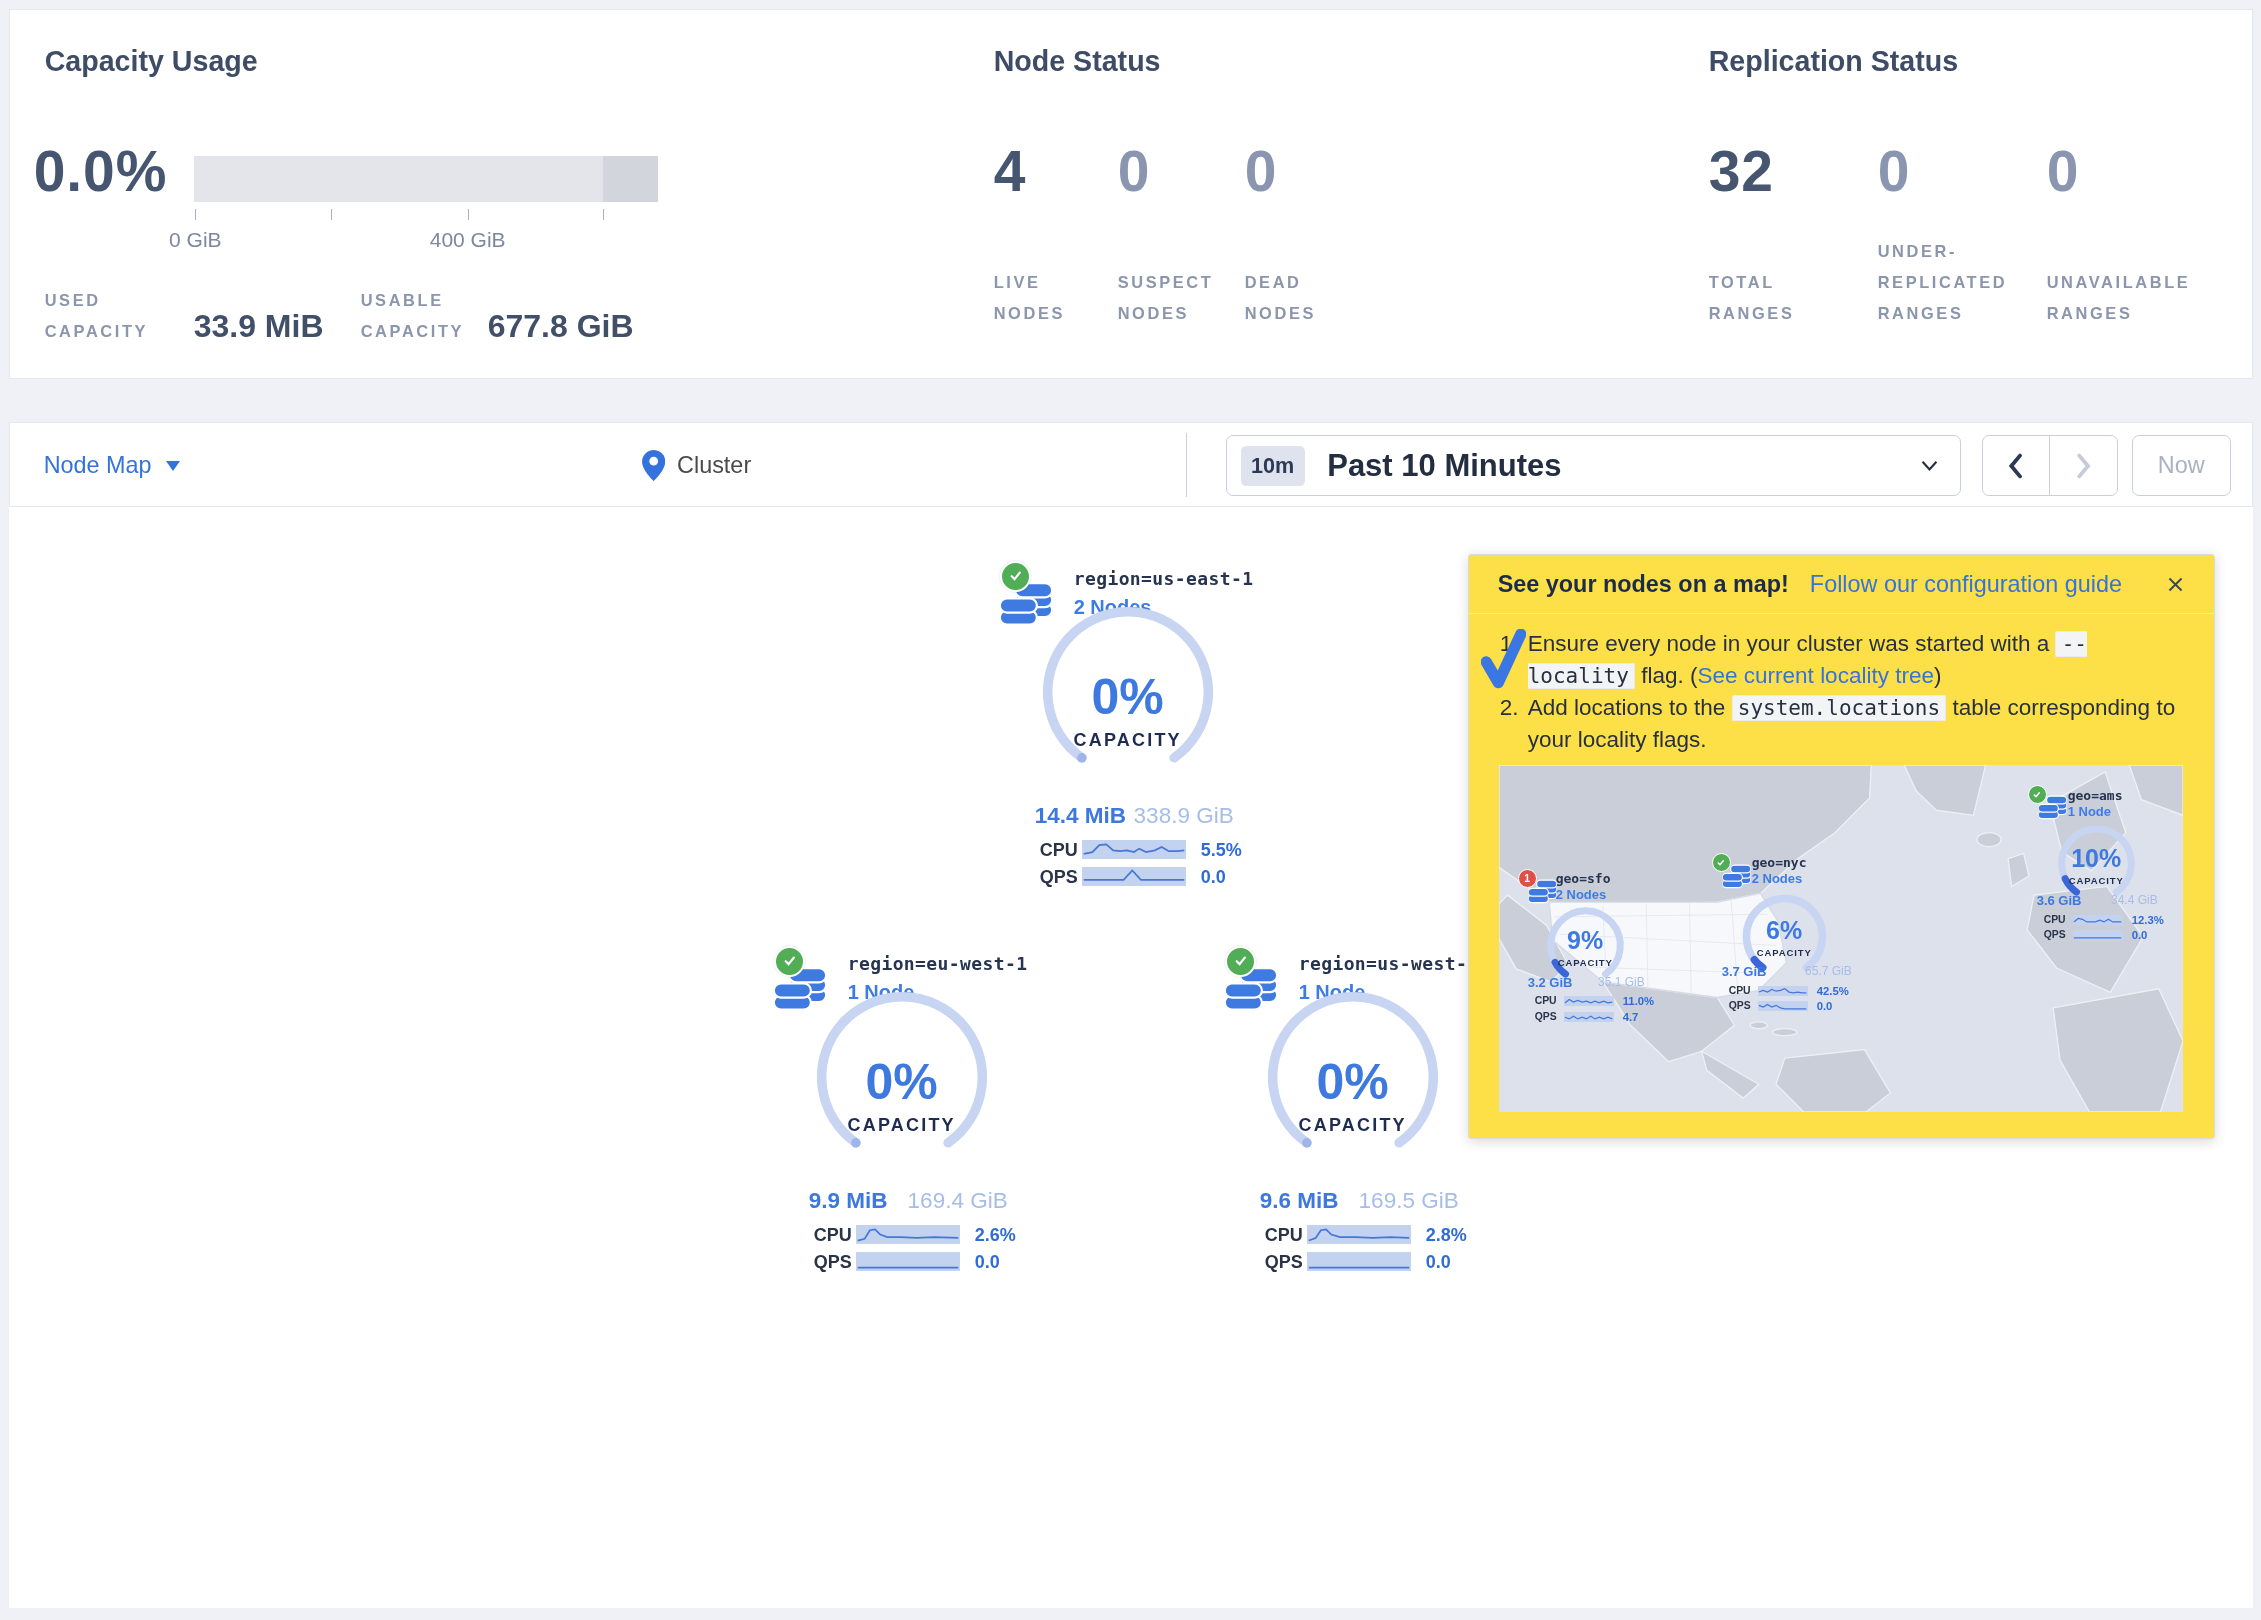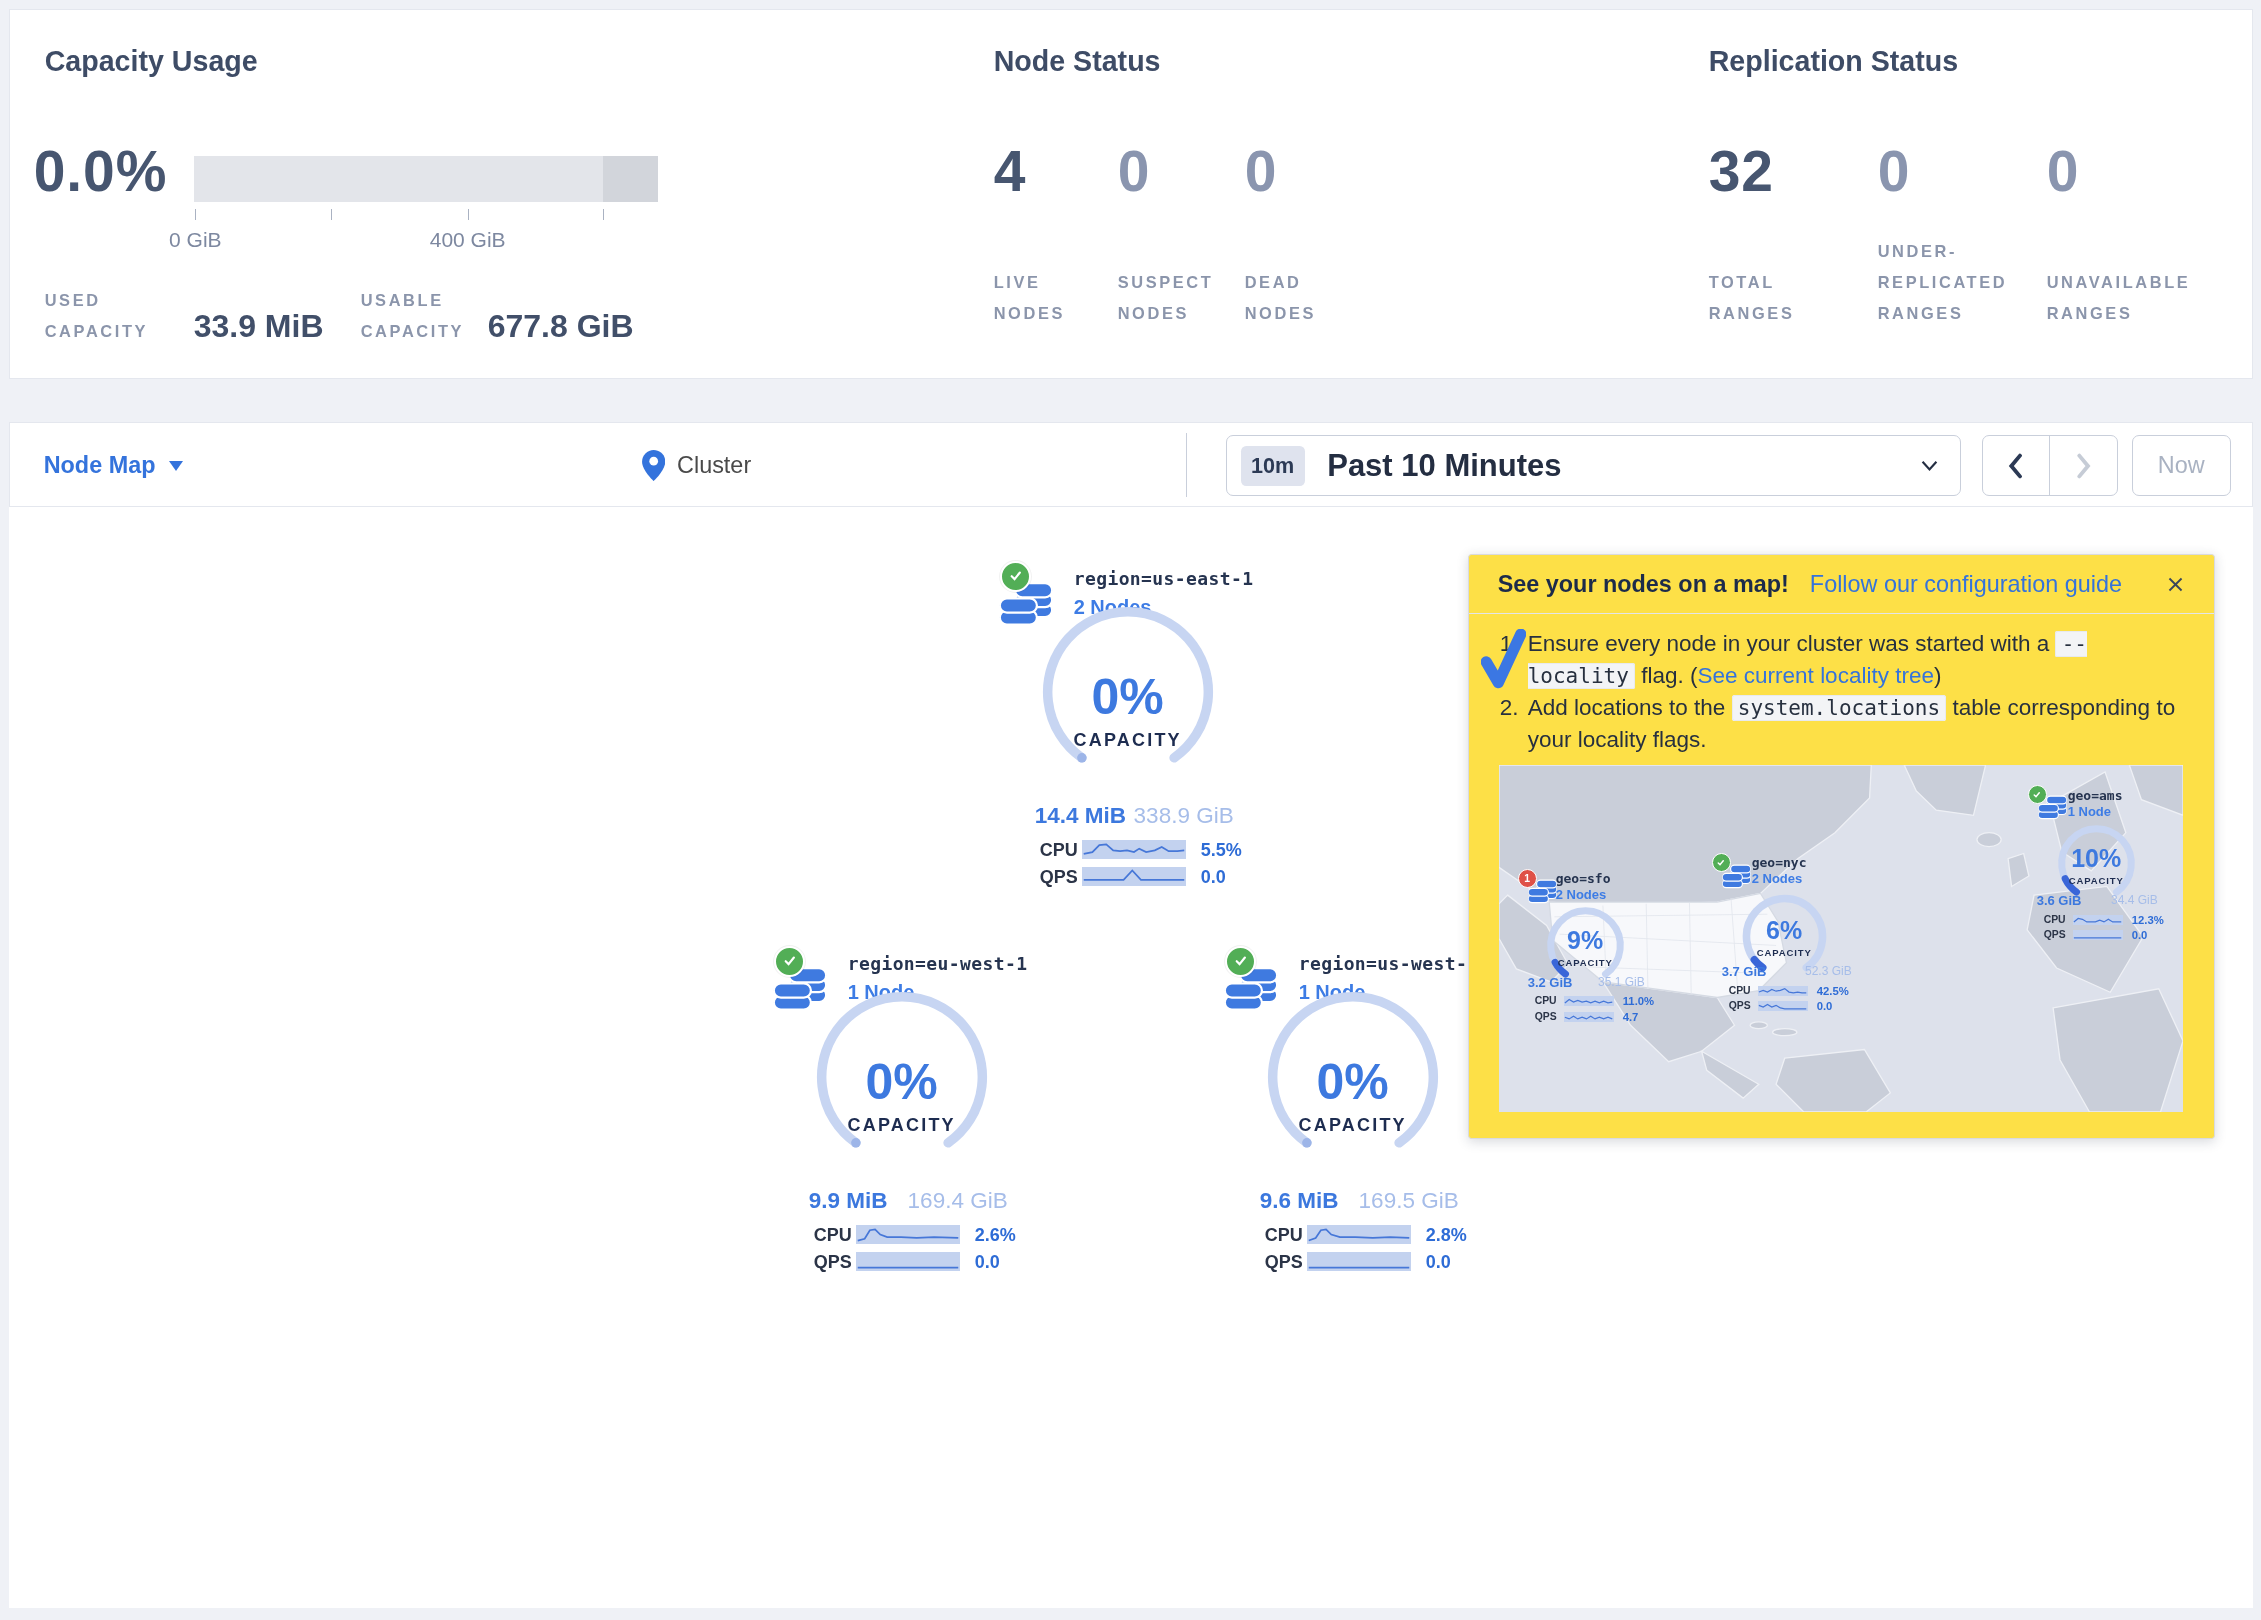--- a/index.html
+++ b/index.html
@@ -18,21 +18,21 @@
   .cap-bar-end{position:absolute;right:0;top:0;width:55px;height:46px;background:#d2d5db;}
   .cap-ticks{position:absolute;left:184px;top:199px;width:464px;height:43px;}
   .tick{position:absolute;top:0;width:1.7px;height:11.3px;background:#aab2c2;}
   .tick-label{position:absolute;top:19px;font-size:21px;color:#7d88a0;transform:translateX(-50%);white-space:nowrap;}
   .kv-label{position:absolute;top:275px;font-size:16.4px;font-weight:700;color:#8b95ab;letter-spacing:2.6px;line-height:31px;width:130px;}
   .kv-value{position:absolute;top:298px;font-size:32px;font-weight:700;color:#414f69;}
 
   
   .toolbar{left:8.7px;top:422px;width:2244px;height:85px;}
   .viewsel{position:absolute;left:34px;top:0;height:85px;display:flex;align-items:center;gap:14px;cursor:pointer;}
-  .viewsel-label{font-size:23.4px;color:#3473dc;font-weight:700;}
+  .viewsel-label{font-size:23.4px;color:#3473dc;font-weight:400;}
   .caret-down{width:0;height:0;border-left:7.8px solid transparent;border-right:7.8px solid transparent;border-top:10.4px solid #3473dc;}
   .breadcrumb{position:absolute;left:632px;top:0;height:85px;display:flex;align-items:center;gap:12px;}
   .breadcrumb-label{font-size:23.4px;color:#4a4a4a;}
   .tb-divider{position:absolute;left:1176px;top:10.4px;width:0.9px;height:64px;background:#c9cfdb;}
   .timebox{position:absolute;left:1216px;top:12px;width:735px;height:61px;border:0.9px solid #c9cfdb;border-radius:7px;box-sizing:border-box;display:flex;align-items:center;cursor:pointer;background:#fff;}
   .timechip{margin-left:14px;background:#dfe3ee;border-radius:5.2px;padding:7px 10.4px;font-size:21.6px;font-weight:700;color:#2c3a55;}
   .timetext{margin-left:22.5px;font-size:31px;font-weight:700;color:#242e42;}
   .time-caret{position:absolute;right:21px;top:22.5px;}
   .arrowgroup{position:absolute;left:1972px;top:12px;width:136px;height:61px;border:0.9px solid #c9cfdb;border-radius:7px;box-sizing:border-box;display:flex;background:#fff;}
   .arrowbtn{flex:1;display:flex;align-items:center;justify-content:center;cursor:pointer;}
@@ -412,21 +412,21 @@
           <div class="mini-name" style="left:253px;top:90px">geo=nyc</div>
           <div class="mini-nodes" style="left:253px;top:106px">2 Nodes</div>
           <svg class="mini-gauge" style="left:238px;top:124px;width:95px;height:95px" viewBox="0 0 100 100">
             <path d="M 27 82.8 A 40 40 0 1 1 73 82.8" fill="none" stroke="#c7d5f2" stroke-width="8" stroke-linecap="round"></path>
             <path d="M 27 82.8 A 40 40 0 0 1 18.3 74.4" fill="none" stroke="#3a66d8" stroke-width="8" stroke-linecap="round"></path>
           </svg>
           <div class="mini-pct" style="left:242px;top:151px">6%</div>
           <div class="mini-cap" style="left:242px;top:182px">CAPACITY</div>
           <div class="mini-range" style="left:223px;top:199px;width:130px">
             <span class="mini-used">3.7 GiB</span>
-            <span class="mini-total">52.3 GiB</span>
+            <span class="mini-total">65.7 GiB</span>
           </div>
           <div class="mini-metric" style="left:230px;top:220px">
             <span class="m-label">CPU</span>
             <svg class="m-spark" viewBox="0 0 58 12" preserveAspectRatio="none">
                 <polyline points="1,7 6,5 11,7 16,4 21,6 26,5 31,3 36,7 41,8 46,7 51,8 56,8" fill="none" stroke="#4677d8" stroke-width="1.4"></polyline>
               </svg>
             <span class="m-val">42.5%</span>
           </div>
           <div class="mini-metric" style="left:230px;top:235px">
             <span class="m-label">QPS</span>

